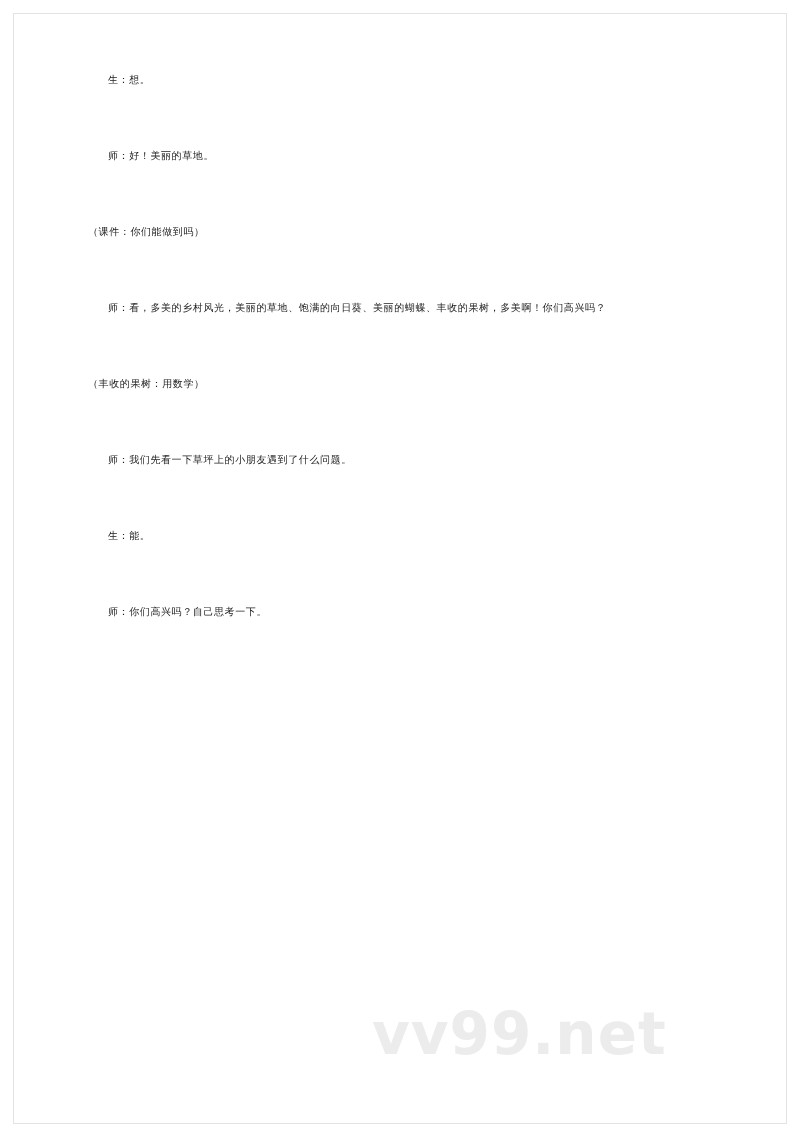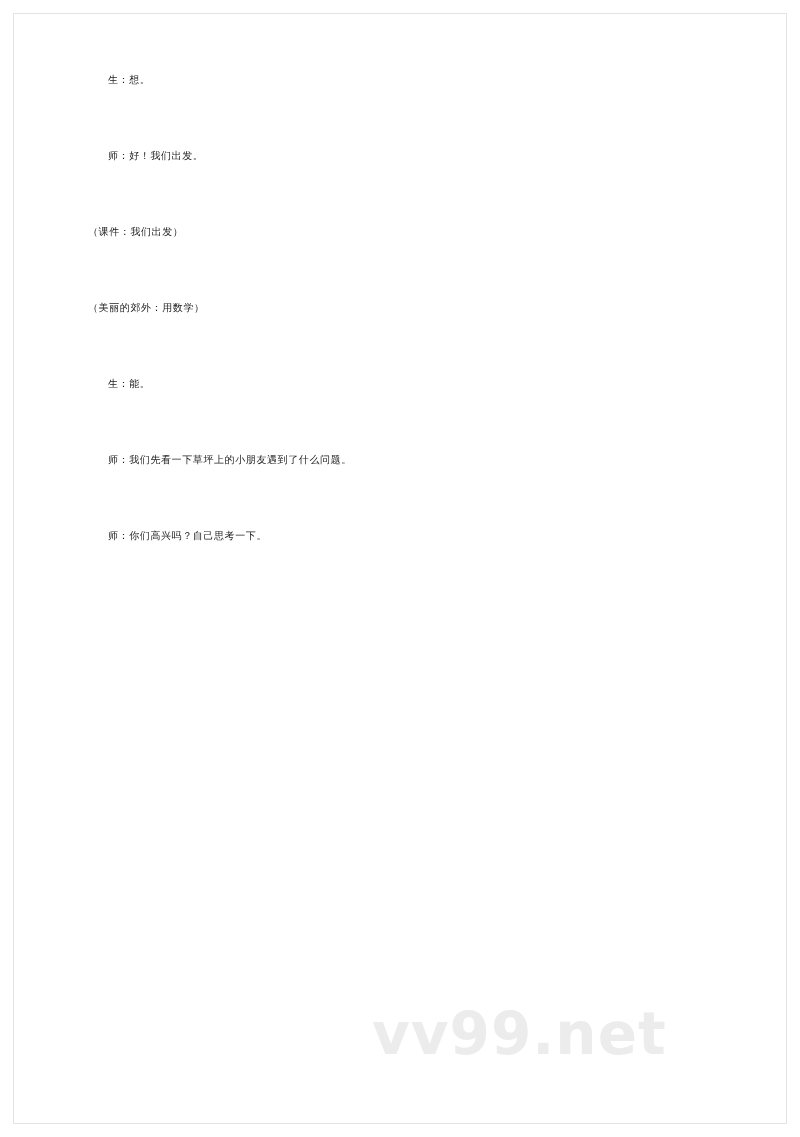--- a/index.html
+++ b/index.html
@@ -65,22 +65,23 @@
   }
 </style>
 </head>
 <body>
 
 <div class="page">
   <div class="page-frame"></div>
 
   <div class="doc-body">
     <p class="para indent">生：想。</p>
-    <p class="para indent">师：好！我们出发。</p>
-    <p class="para">（课件：我们出发）</p>
-    <p class="para">（美丽的郊外：用数学）</p>
+    <p class="para indent">师：好！美丽的草地。</p>
+    <p class="para">（课件：你们能做到吗）</p>
+    <p class="para indent">师：看，多美的乡村风光，美丽的草地、饱满的向日葵、美丽的蝴蝶、丰收的果树，多美啊！你们高兴吗？</p>
+    <p class="para">（丰收的果树：用数学）</p>
+    <p class="para indent">师：我们先看一下草坪上的小朋友遇到了什么问题。</p>
     <p class="para indent">生：能。</p>
-    <p class="para indent">师：我们先看一下草坪上的小朋友遇到了什么问题。</p>
     <p class="para indent">师：你们高兴吗？自己思考一下。</p>
   </div>
 
   <div class="watermark">vv99.net</div>
 </div>
 
 </body></html>

